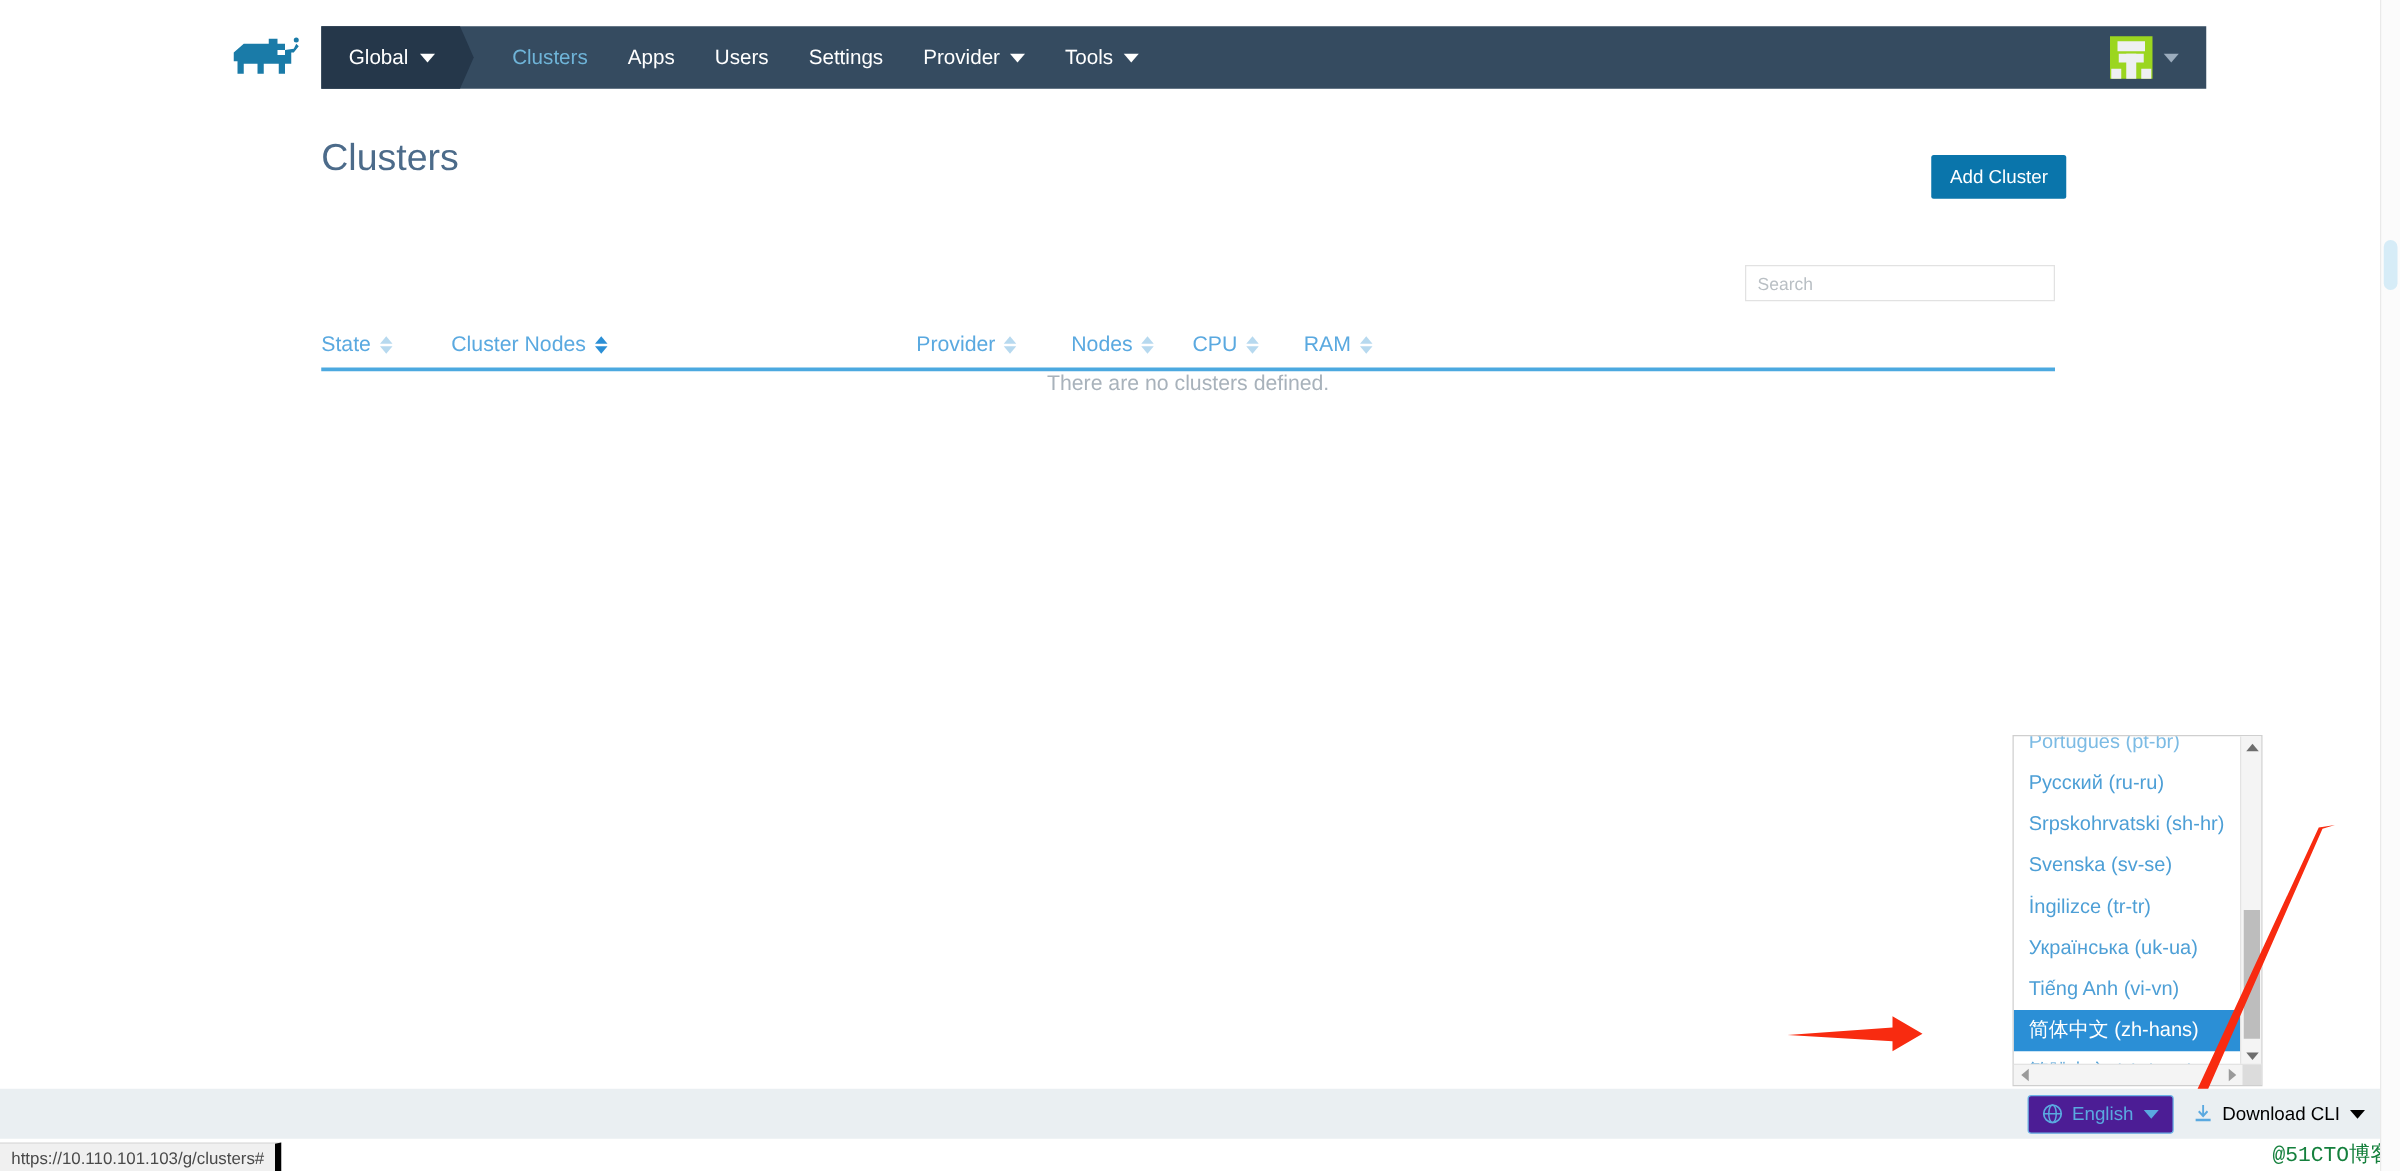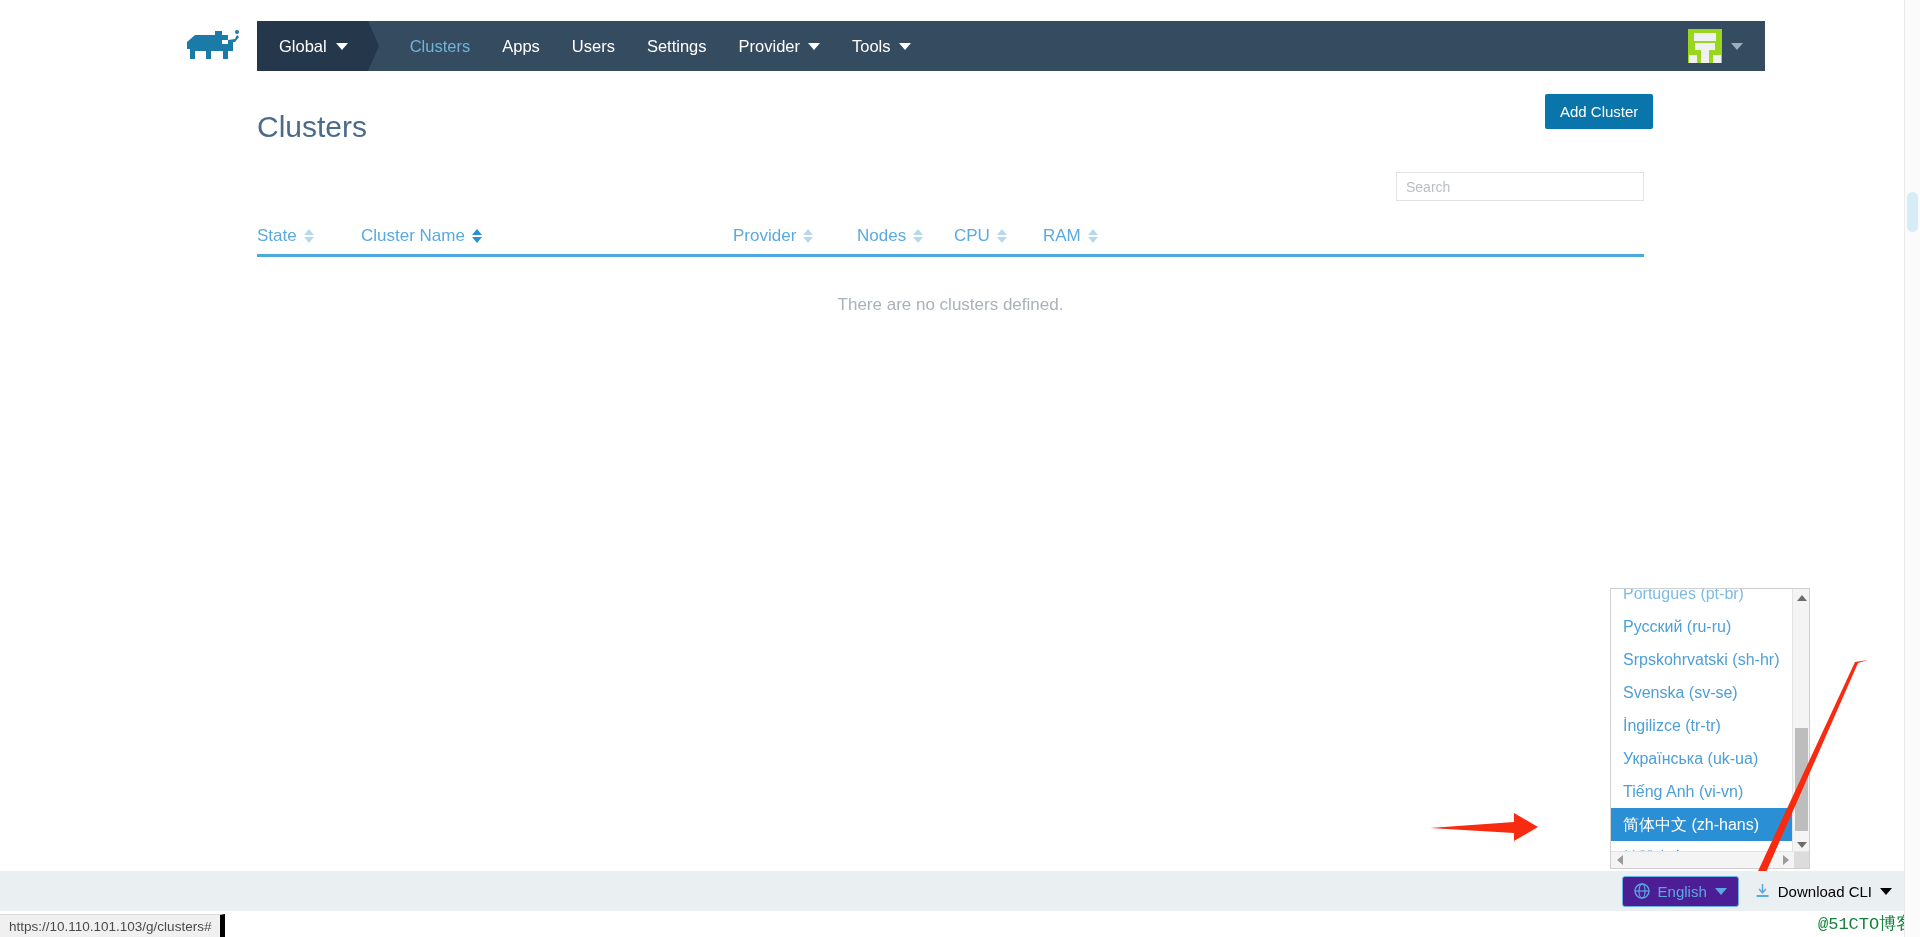--- a/index.html
+++ b/index.html
@@ -68,29 +68,29 @@
     border-left: 6px solid transparent; border-right: 6px solid transparent;
     border-top: 7px solid currentColor; }
   .chev-gray { color: #9bacbd; }
 
   
   .page-title {
     position: absolute; left: 257px; top: 110px;
     font-size: 30px; color: #4c6b8a; font-weight: 400;
   }
   .add-cluster {
-    position: absolute; left: 1545px; top: 94px;
+    position: absolute; left: 1545px; top: 124px;
     background: #0a75ab; color: #fff; border: none;
     font-size: 15px; font-family: inherit;
     padding: 9px 15px; cursor: pointer; border-radius: 2px;
   }
 
   
   .table-wrap { position: absolute; left: 257px; top: 172px; width: 1387px; }
-  .search-row { display: flex; justify-content: flex-end; }
+  .search-row { display: flex; justify-content: flex-end; margin-top: 40px; }
   .search-input {
     width: 248px; height: 29px; border: 1px solid #e2e2e2;
     padding: 0 9px; font-size: 14px; font-family: inherit; color: #555;
     background: #fff; outline: none;
   }
   .search-input::placeholder { color: #b9bfc4; }
 
   .thead {
     display: flex; align-items: flex-end; margin-top: 25px;
     border-bottom: 3px solid #4ca9e0; padding-bottom: 8px;
@@ -103,21 +103,21 @@
   .sorter i {
     display: block; width: 0; height: 0;
     border-left: 5px solid transparent; border-right: 5px solid transparent;
   }
   .sorter i.up { border-bottom: 6px solid #b7d9ef; }
   .sorter i.dn { border-top: 6px solid #b7d9ef; }
   .sorter.on i.up { border-bottom-color: #2b8fd6; }
   .sorter.on i.dn { border-top-color: #2b8fd6; }
 
   .empty-row {
-    text-align: center; color: #a8b2bb; font-size: 17px; padding-top: 38px;
+    text-align: center; color: #a8b2bb; font-size: 17px; 
   }
 
   
   .footer {
     position: absolute; left: 0; bottom: 26px; width: 1920px; height: 40px;
     background: #eaeff2; display: flex; align-items: center;
   }
   .footer-left { display: flex; align-items: center; gap: 30px; padding-left: 26px; }
   .footer-link { color: #5aa9e0; font-size: 15px; cursor: pointer; text-decoration: none; white-space: nowrap; }
   .footer-right { margin-left: auto; display: flex; align-items: center; gap: 14px; padding-right: 26px; }
@@ -250,21 +250,21 @@
 
     <div class="thead">
       <div class="th" style="width:104px">
         <span>State</span>
         <span class="sorter">
             <i class="up"></i>
             <i class="dn"></i>
           </span>
       </div>
       <div class="th" style="width:372px">
-        <span>Cluster Name</span>
+        <span>Cluster Nodes</span>
         <span class="sorter on">
             <i class="up"></i>
             <i class="dn"></i>
           </span>
       </div>
       <div class="th" style="width:124px">
         <span>Provider</span>
         <span class="sorter">
             <i class="up"></i>
             <i class="dn"></i>

